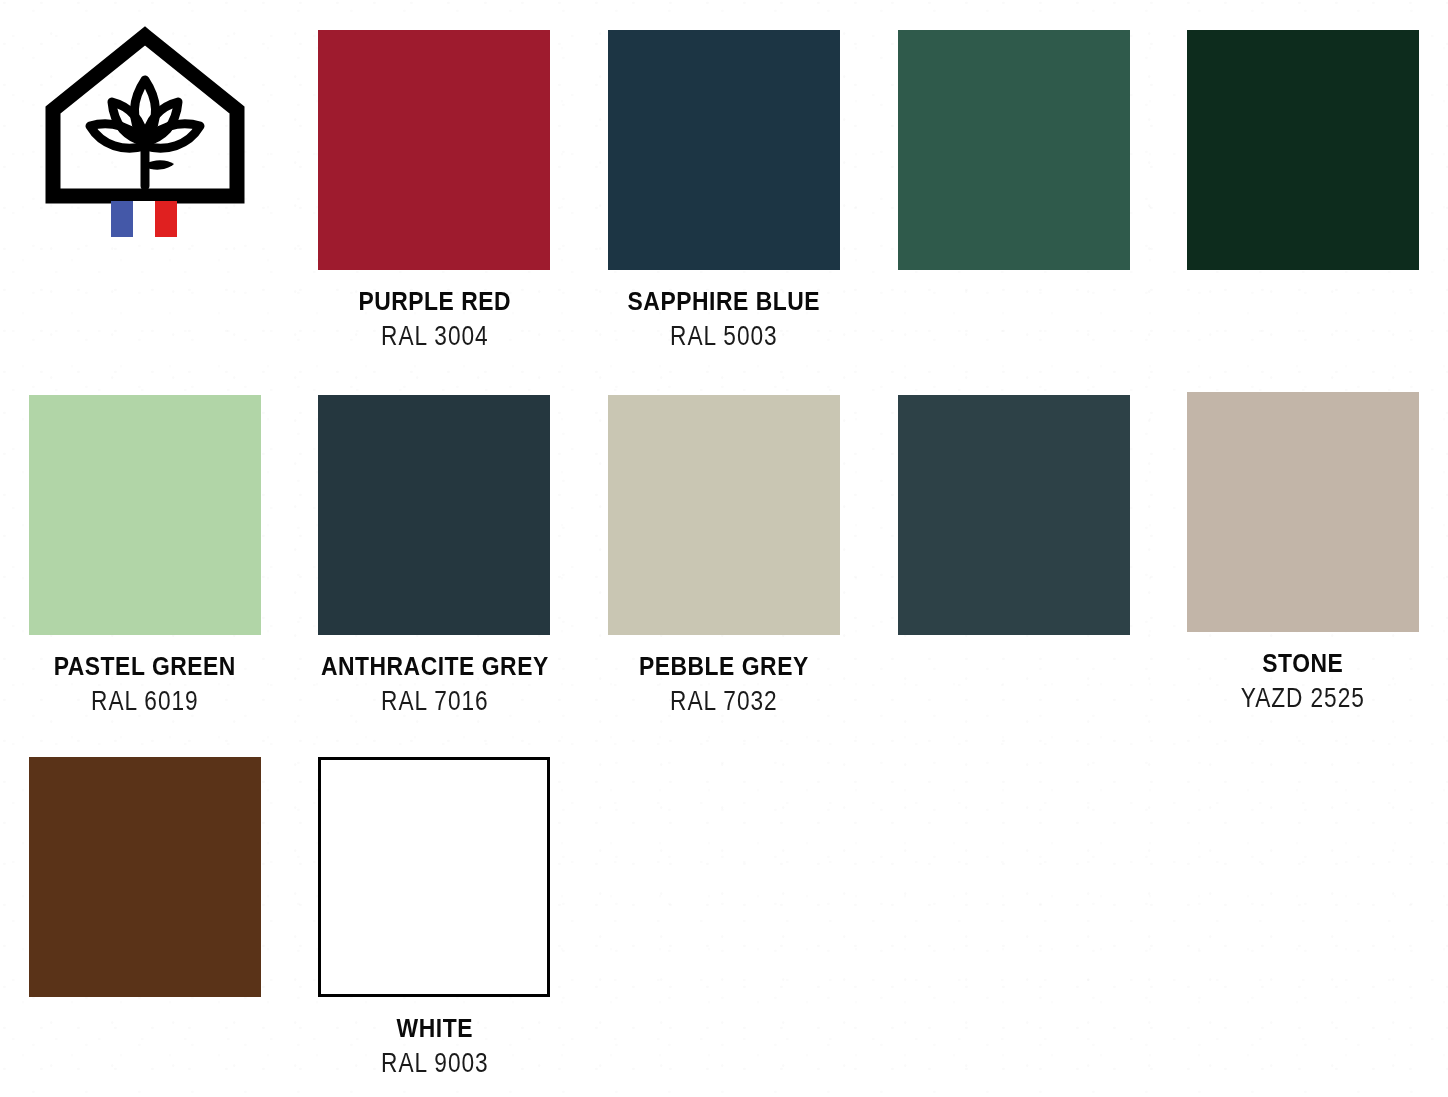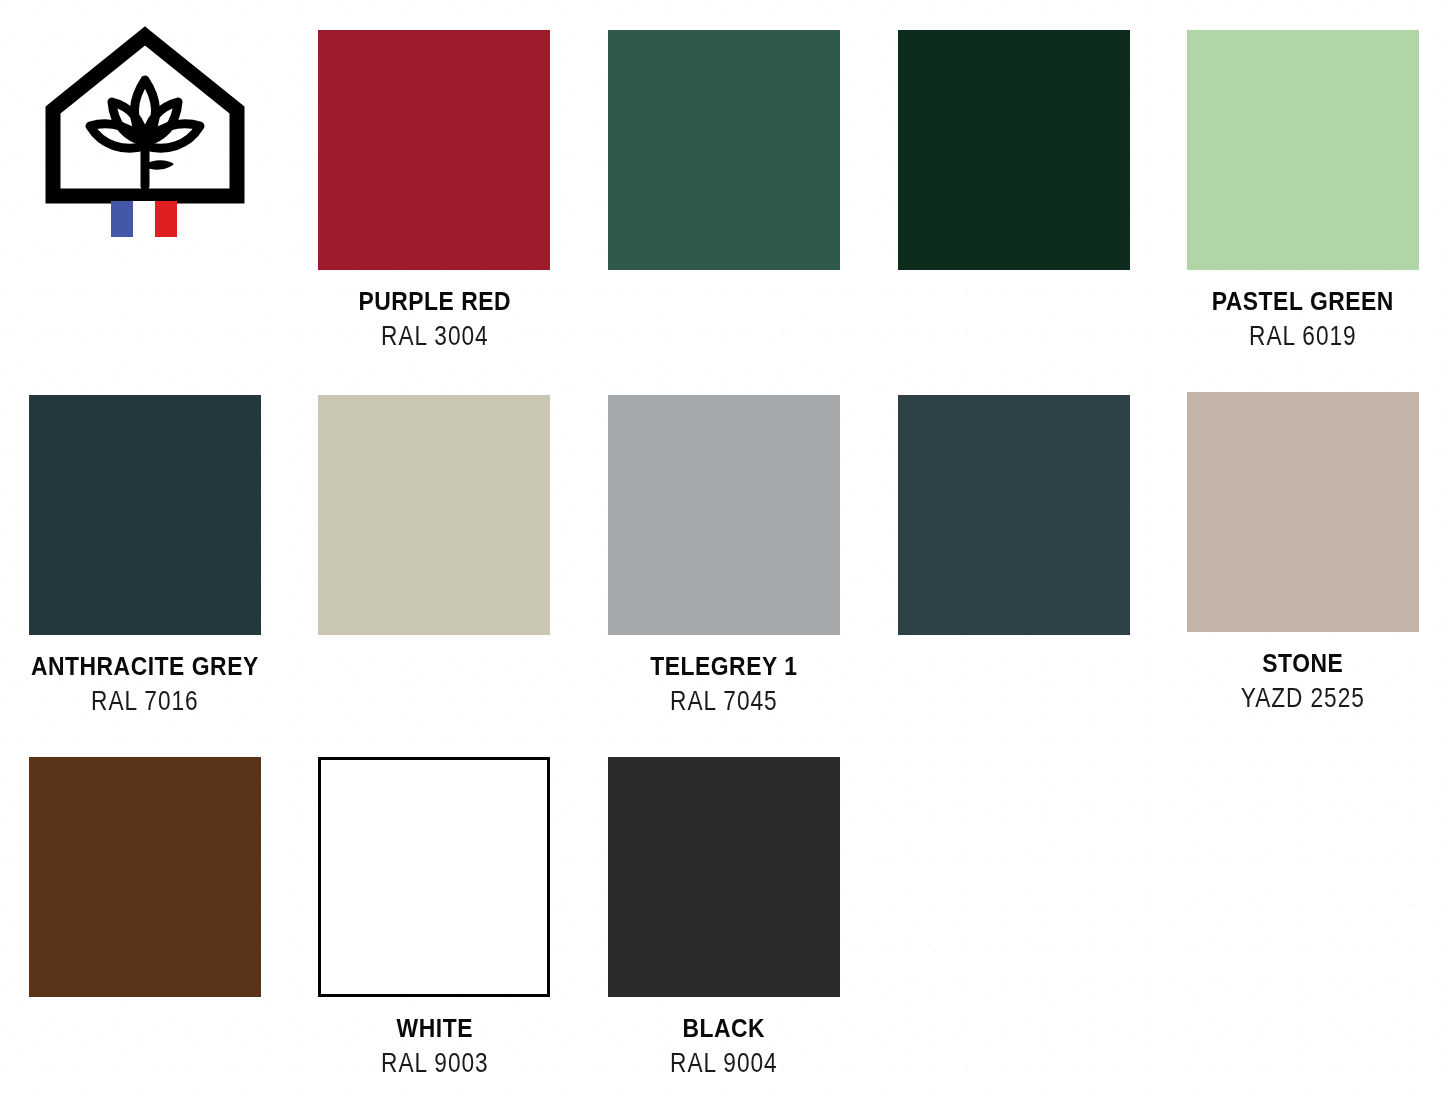--- a/index.html
+++ b/index.html
@@ -128,20 +128,27 @@
     </div>
 
     <div class="cell">
       <div class="swatch" style="background-color: rgb(158, 27, 46);"></div>
       <div class="caption">
         <div class="name">PURPLE RED</div>
         <div class="code">RAL 3004</div>
       </div>
     </div>
 
+    <div class="cell">
+      <div class="swatch" style="background-color: rgb(28, 53, 68);"></div>
+      <div class="caption">
+        <div class="name">SAPPHIRE BLUE</div>
+        <div class="code">RAL 5003</div>
+      </div>
+    </div>
 
     <div class="cell">
       <div class="swatch" style="background-color: rgb(47, 90, 75);"></div>
     </div>
 
     <div class="cell">
       <div class="swatch" style="background-color: rgb(13, 44, 29);"></div>
     </div>
 
     <div class="cell">
@@ -155,29 +162,26 @@
     <div class="cell">
       <div class="swatch" style="background-color: rgb(37, 55, 63);"></div>
       <div class="caption">
         <div class="name">ANTHRACITE GREY</div>
         <div class="code">RAL 7016</div>
       </div>
     </div>
 
     <div class="cell">
       <div class="swatch" style="background-color: rgb(201, 198, 179);"></div>
-    </div>
-
-    <div class="cell">
-      <div class="swatch" style="background-color: rgb(165, 169, 171);"></div>
-      <div class="caption">
-        <div class="name">TELEGREY 1</div>
-        <div class="code">RAL 7045</div>
-      </div>
-    </div>
+      <div class="caption">
+        <div class="name">PEBBLE GREY</div>
+        <div class="code">RAL 7032</div>
+      </div>
+    </div>
+
 
     <div class="cell">
       <div class="swatch" style="background-color: rgb(45, 65, 71);"></div>
     </div>
 
     <div class="cell row3">
       <div class="swatch" style="background-color: rgb(194, 181, 168);"></div>
       <div class="caption">
         <div class="name">STONE</div>
         <div class="code">YAZD 2525</div>
@@ -190,22 +194,15 @@
 
 
     <div class="cell row3">
       <div class="swatch bordered" style="background-color: rgb(255, 255, 255);"></div>
       <div class="caption">
         <div class="name">WHITE</div>
         <div class="code">RAL 9003</div>
       </div>
     </div>
 
-    <div class="cell row3">
-      <div class="swatch" style="background-color: rgb(43, 43, 43);"></div>
-      <div class="caption">
-        <div class="name">BLACK</div>
-        <div class="code">RAL 9004</div>
-      </div>
-    </div>
 
   </div>
 </div>
 
 </body></html>

